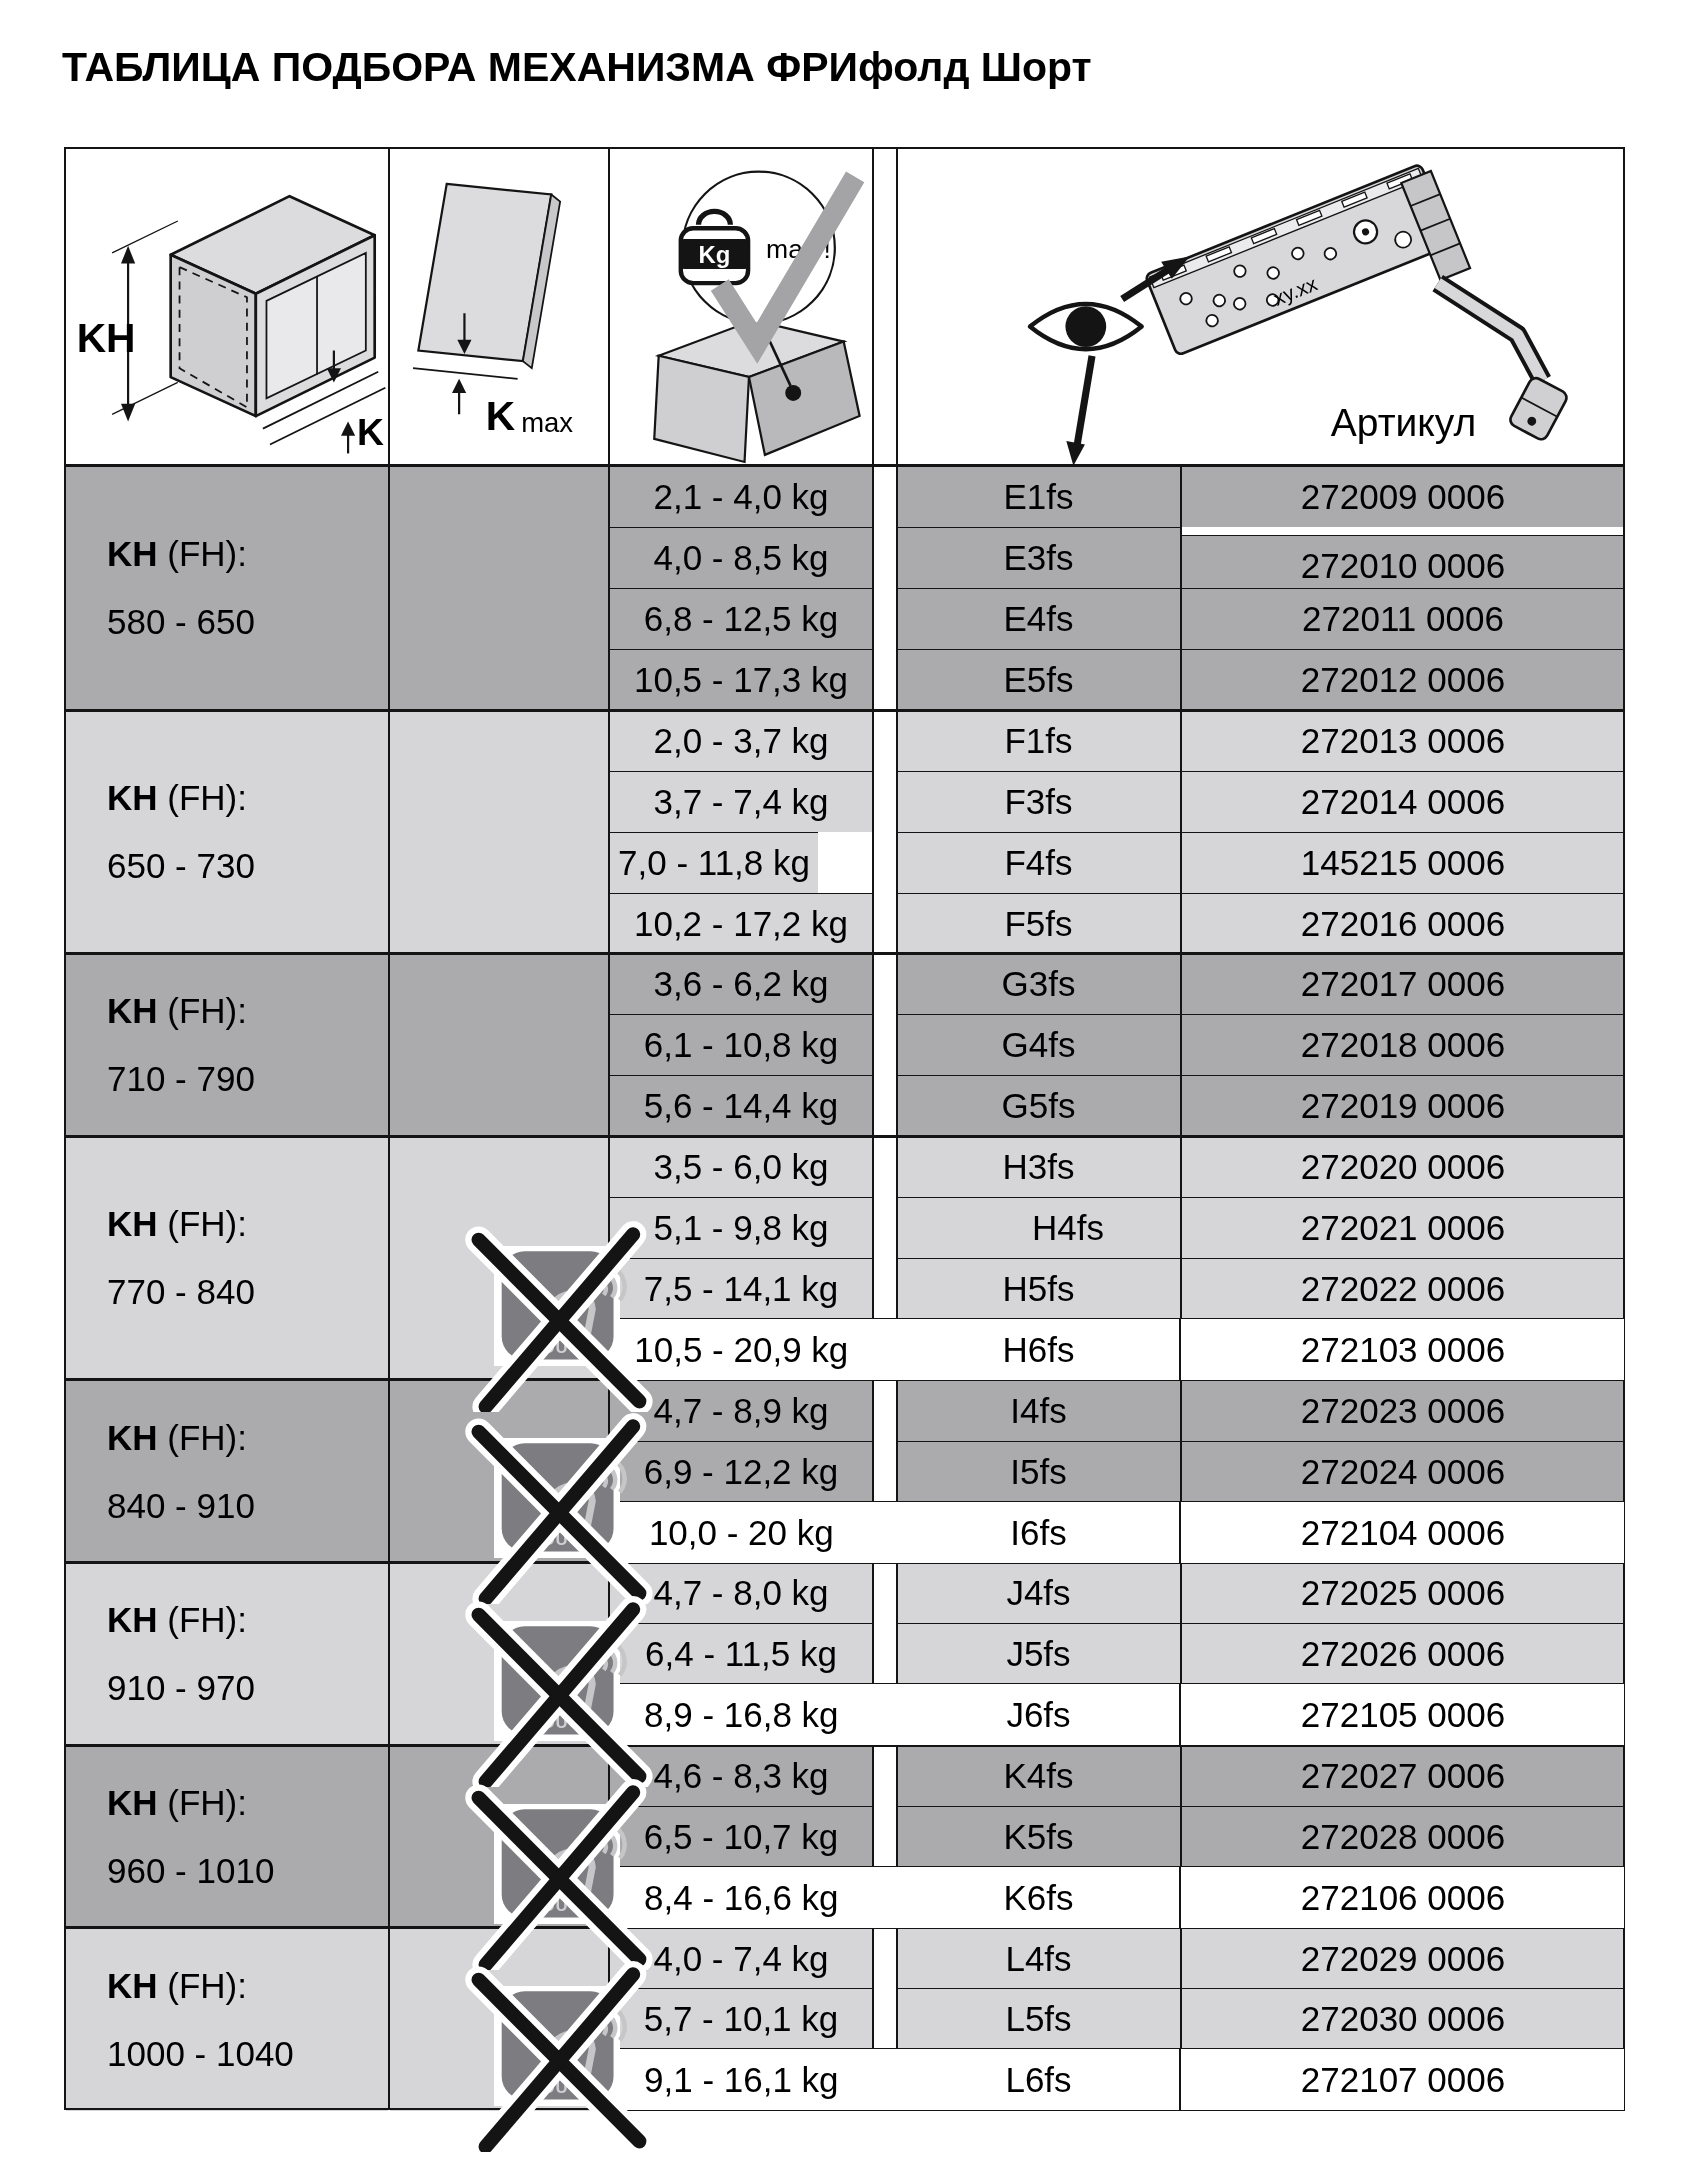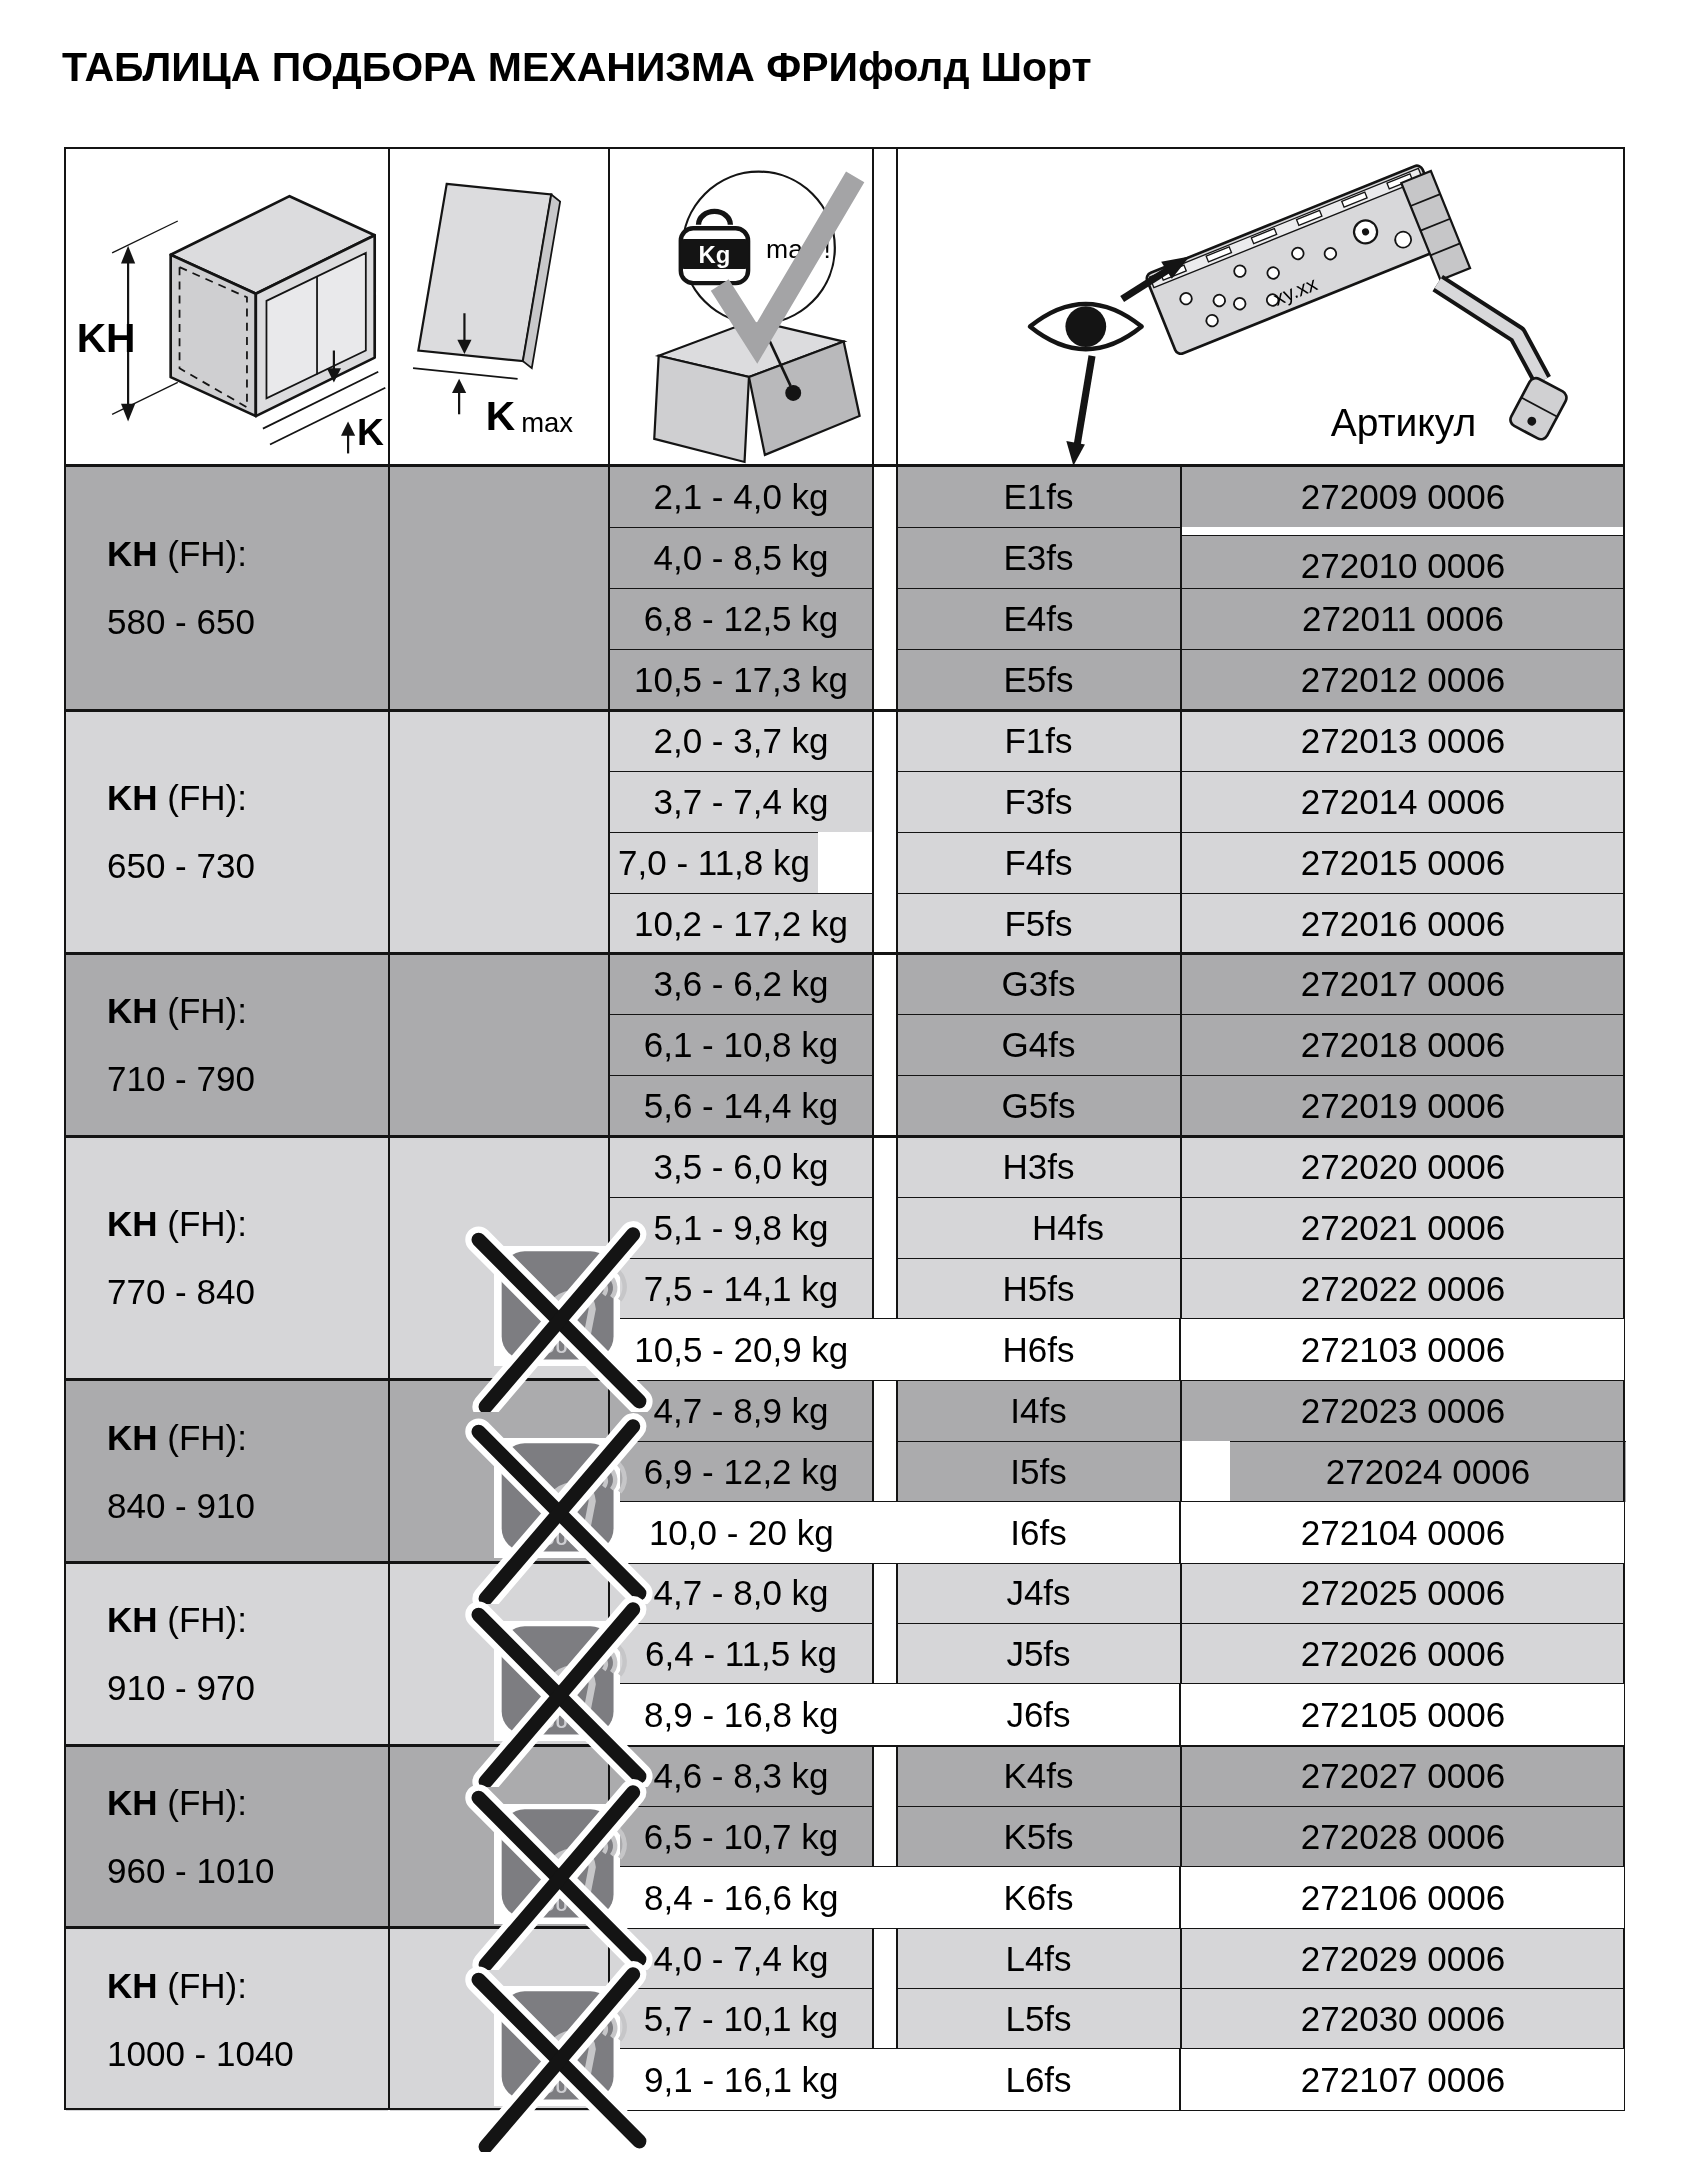--- a/index.html
+++ b/index.html
@@ -174,21 +174,21 @@
       <div class="cell shade-light abs" style="left: 390px; top: 710px; width: 218px; height: 244px;"></div>
       <div class="kval abs" style="left: 390px; top: 809px; width: 218px;">59</div>
       <div class="cell wt shade-light abs" style="left: 610px; top: 710px; width: 262px; height: 61px;">2,0 - 3,7 kg</div>
       <div class="cell model shade-light abs" style="left: 897px; top: 710px; width: 283px; height: 61px;">F1fs</div>
       <div class="cell art shade-light abs" style="left: 1182px; top: 710px; width: 442px; height: 61px;">272013 0006</div>
       <div class="cell wt shade-light septop abs" style="left: 610px; top: 771px; width: 262px; height: 61px;">3,7 - 7,4 kg</div>
       <div class="cell model shade-light septop abs" style="left: 897px; top: 771px; width: 283px; height: 61px;">F3fs</div>
       <div class="cell art shade-light septop abs" style="left: 1182px; top: 771px; width: 442px; height: 61px;">272014 0006</div>
       <div class="cell wt shade-light septop abs" style="left: 610px; top: 832px; width: 208px; height: 61px;">7,0 - 11,8 kg</div>
       <div class="cell model shade-light septop abs" style="left: 897px; top: 832px; width: 283px; height: 61px;">F4fs</div>
-      <div class="cell art shade-light septop abs" style="left: 1182px; top: 832px; width: 442px; height: 61px;">272015 0006</div>
+      <div class="cell art shade-light septop abs" style="left: 1182px; top: 832px; width: 442px; height: 61px;">145215 0006</div>
       <div class="cell wt shade-light septop abs" style="left: 610px; top: 893px; width: 262px; height: 61px;">10,2 - 17,2 kg</div>
       <div class="cell model shade-light septop abs" style="left: 897px; top: 893px; width: 283px; height: 61px;">F5fs</div>
       <div class="cell art shade-light septop abs" style="left: 1182px; top: 893px; width: 442px; height: 61px;">272016 0006</div>
       <div class="hline abs" style="left: 64px; top: 952px; width: 1561px;"></div>
       <div class="cell khcell shade-dark abs" style="left: 66px; top: 953px; width: 322px; height: 183px;">
         <div><span class="b">KH</span> (FH):</div>
         <div>710 - 790</div>
       </div>
       <div class="cell shade-dark abs" style="left: 390px; top: 953px; width: 218px; height: 183px;"></div>
       <div class="kval abs" style="left: 390px; top: 1022px; width: 218px;">59</div>
@@ -247,21 +247,21 @@
         <div><span class="b">KH</span> (FH):</div>
         <div>840 - 910</div>
       </div>
       <div class="cell shade-dark abs" style="left: 390px; top: 1380px; width: 218px; height: 183px;"></div>
       <div class="kval abs" style="left: 390px; top: 1388px; width: 218px;">69</div>
       <div class="cell wt shade-dark abs" style="left: 610px; top: 1380px; width: 262px; height: 61px;">4,7 - 8,9 kg</div>
       <div class="cell model shade-dark abs" style="left: 897px; top: 1380px; width: 283px; height: 61px;">I4fs</div>
       <div class="cell art shade-dark abs" style="left: 1182px; top: 1380px; width: 442px; height: 61px;">272023 0006</div>
       <div class="cell wt shade-dark septop abs" style="left: 610px; top: 1441px; width: 262px; height: 61px;">6,9 - 12,2 kg</div>
       <div class="cell model shade-dark septop abs" style="left: 897px; top: 1441px; width: 283px; height: 61px;">I5fs</div>
-      <div class="cell art shade-dark septop abs" style="left: 1182px; top: 1441px; width: 396px; height: 61px; margin-left: 48px;">272024 0006</div>
+      <div class="cell art shade-dark septop abs" style="left: 1182px; top: 1441px; width: 442px; height: 61px;">272024 0006</div>
       <div class="band abs" style="left: 608px; top: 1501px; width: 1017px; height: 63px;">
         <div class="divider"></div>
         <span style="left: 1.8px; width: 261px;">10,0 - 20 kg</span>
         <span style="left: 289px; width: 281px;">I6fs</span>
         <span style="left: 574px; width: 440px;">272104 0006</span>
       </div>
       <div class="badge abs" style="left: 459px; top: 1398px; width: 199px; height: 206px;">
         <div class="wbox"></div>
         <svg width="199" height="206" viewBox="0 0 224 232">
           <rect x="48" y="51" width="126" height="122" rx="26" fill="#7d7d81"></rect>

